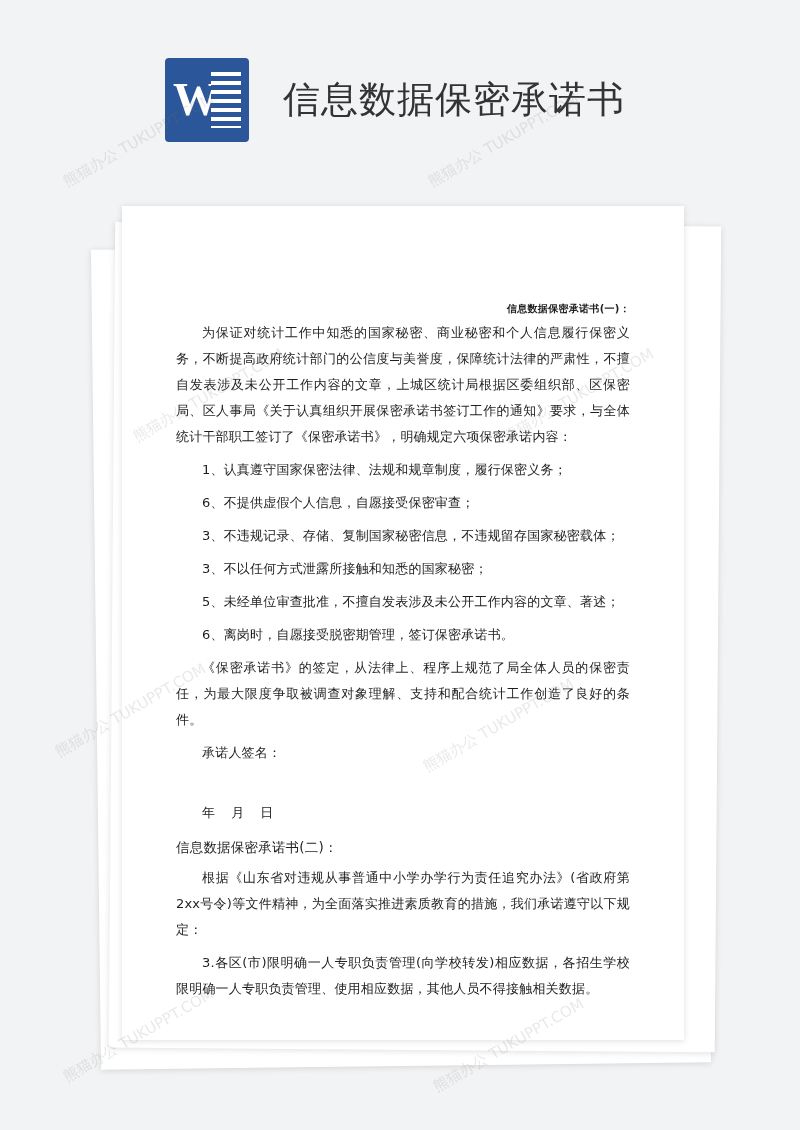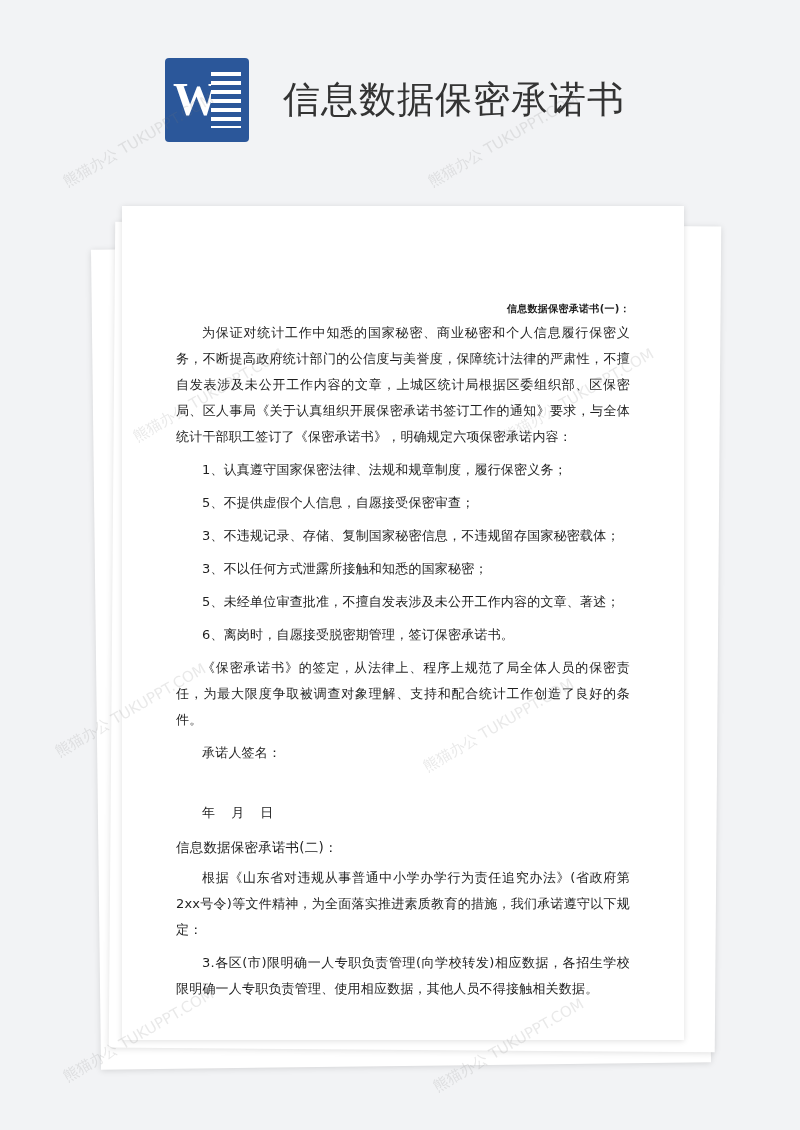--- a/index.html
+++ b/index.html
@@ -181,21 +181,21 @@
   <div class="sheet sheet-back2"></div>
   <div class="sheet sheet-back1"></div>
 
   <div class="sheet sheet-main">
     <div class="page-content">
 
       <div class="doc-heading">信息数据保密承诺书(一)：</div>
 
       <p class="para indent">为保证对统计工作中知悉的国家秘密、商业秘密和个人信息履行保密义务，不断提高政府统计部门的公信度与美誉度，保障统计法律的严肃性，不擅自发表涉及未公开工作内容的文章，上城区统计局根据区委组织部、区保密局、区人事局《关于认真组织开展保密承诺书签订工作的通知》要求，与全体统计干部职工签订了《保密承诺书》，明确规定六项保密承诺内容：</p>
       <p class="para indent">1、认真遵守国家保密法律、法规和规章制度，履行保密义务；</p>
-      <p class="para indent">5、不提供虚假个人信息，自愿接受保密审查；</p>
+      <p class="para indent">6、不提供虚假个人信息，自愿接受保密审查；</p>
       <p class="para indent">3、不违规记录、存储、复制国家秘密信息，不违规留存国家秘密载体；</p>
       <p class="para indent">3、不以任何方式泄露所接触和知悉的国家秘密；</p>
       <p class="para indent">5、未经单位审查批准，不擅自发表涉及未公开工作内容的文章、著述；</p>
       <p class="para indent">6、离岗时，自愿接受脱密期管理，签订保密承诺书。</p>
       <p class="para indent">《保密承诺书》的签定，从法律上、程序上规范了局全体人员的保密责任，为最大限度争取被调查对象理解、支持和配合统计工作创造了良好的条件。</p>
 
       <p class="para sign">承诺人签名：</p>
       <p class="para date-line">年 月 日</p>
 
       <div class="sub-heading">信息数据保密承诺书(二)：</div>

